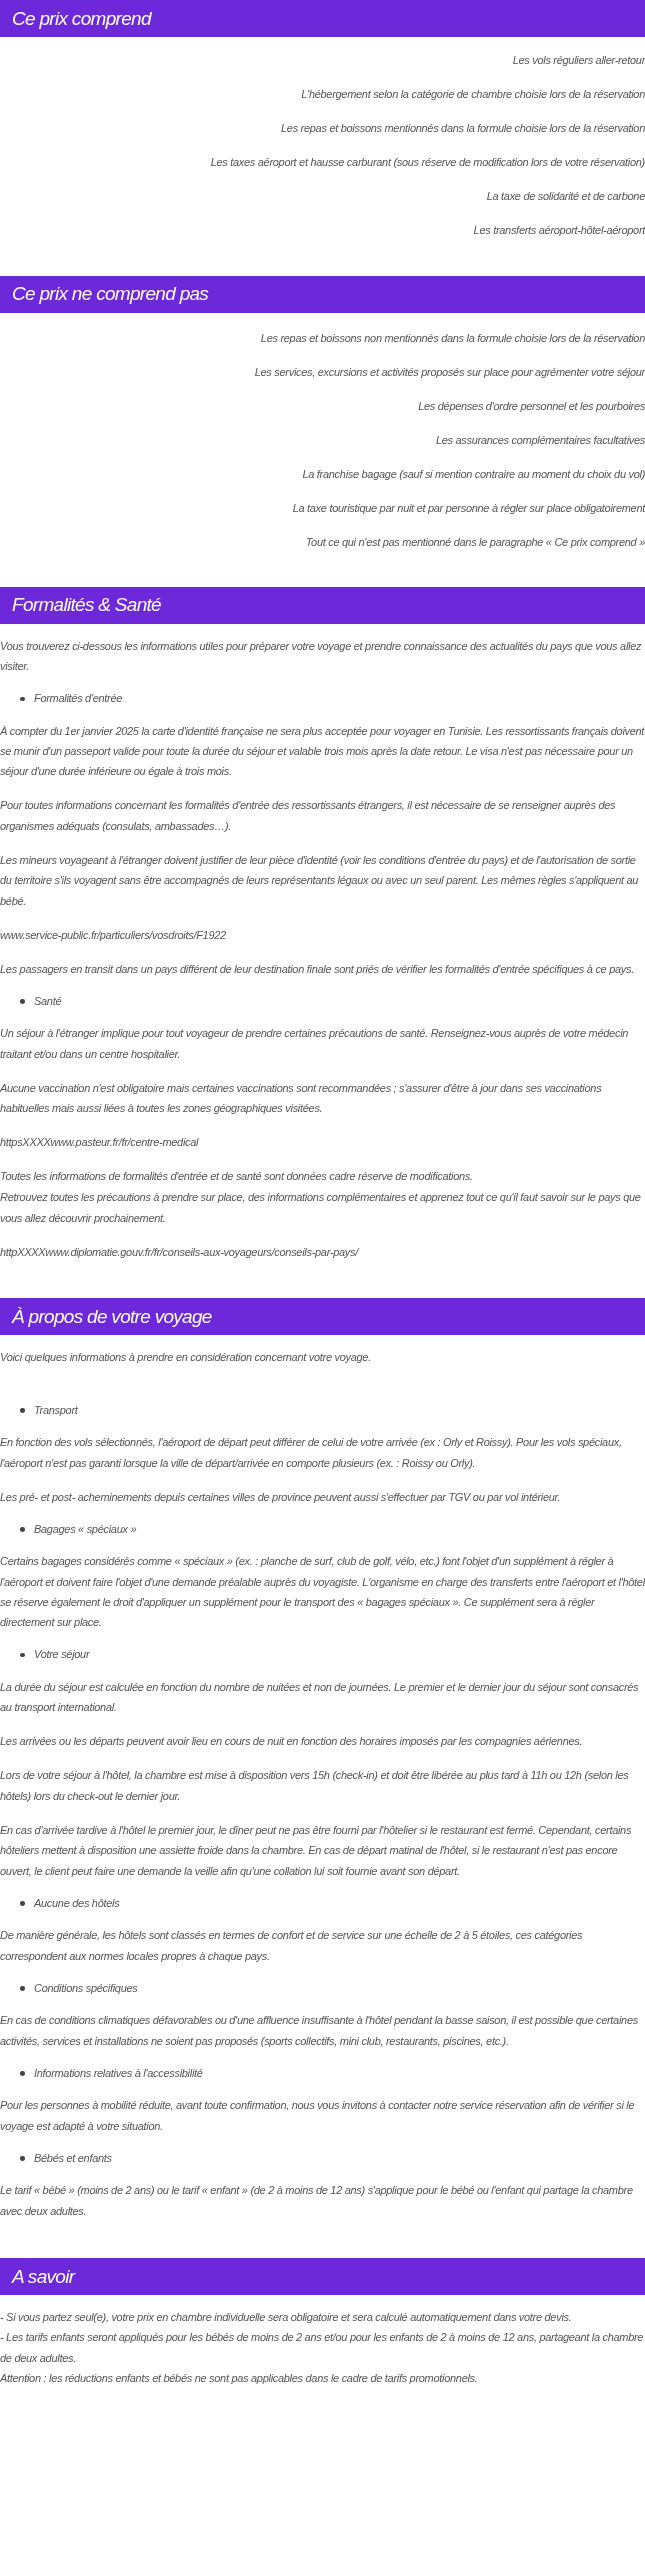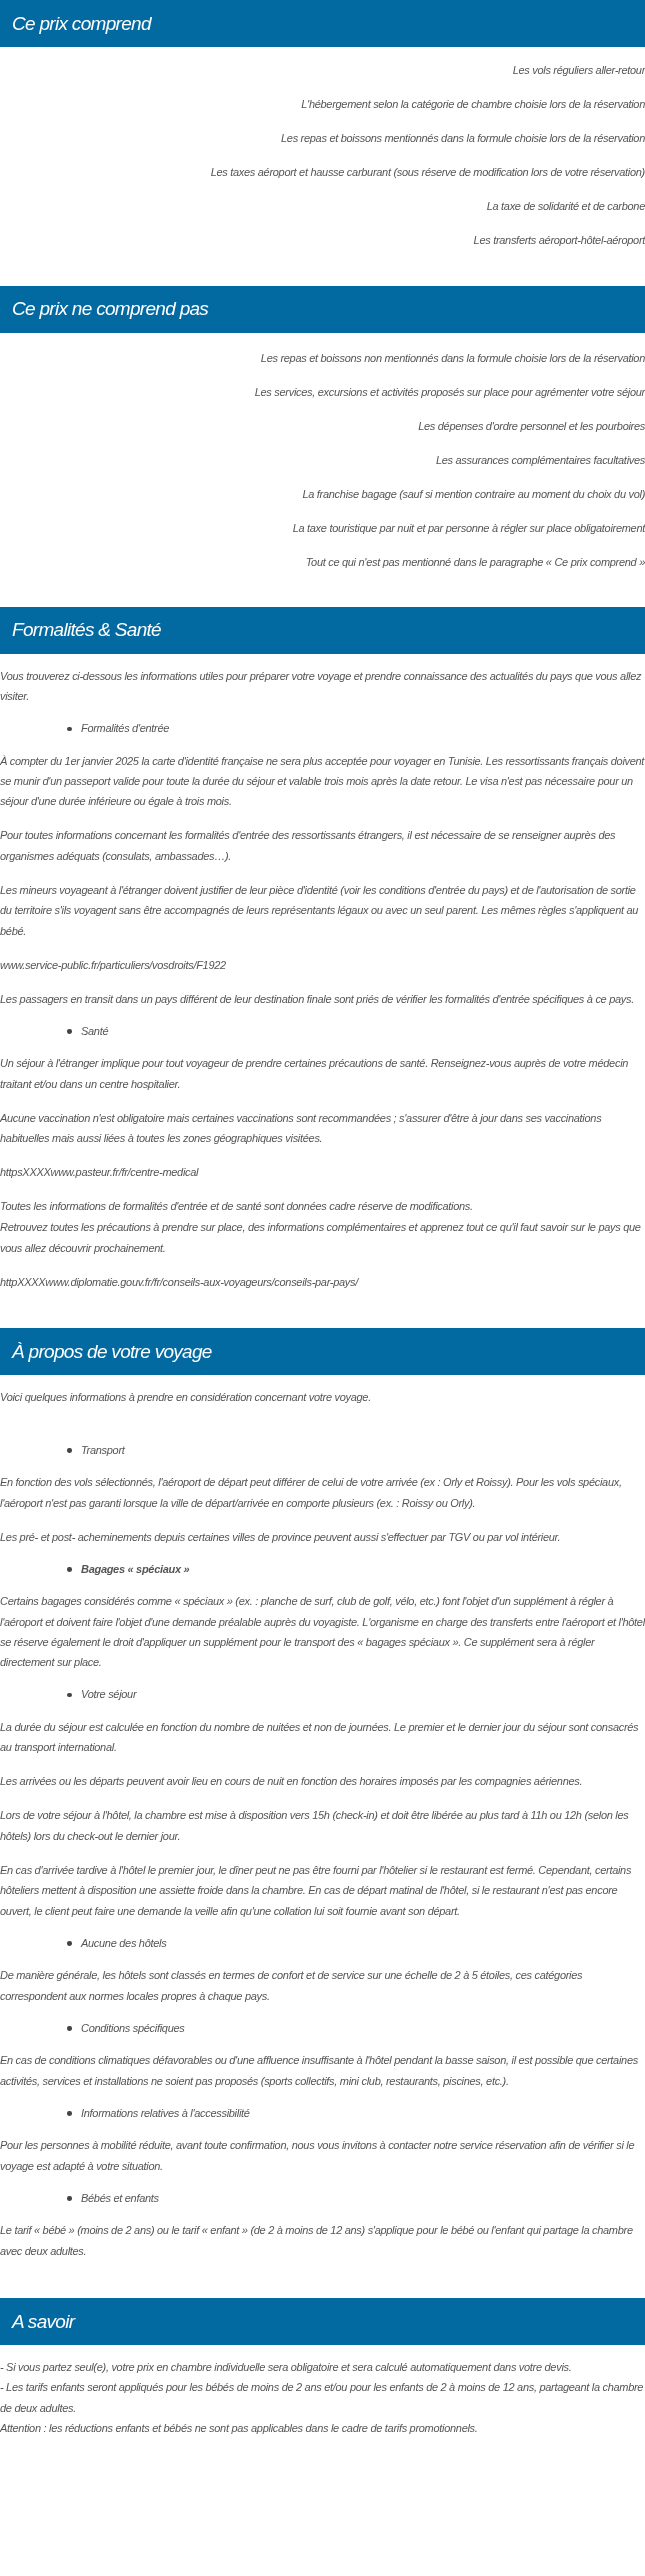--- a/index.html
+++ b/index.html
@@ -6,22 +6,22 @@
   body {
     width: 645px;
     font-family: "Liberation Sans", sans-serif;
     font-style: italic;
     color: #555555;
     font-size: 11px;
     letter-spacing: -0.3px;
   }
   .section { }
   .section-header {
-    background: #0369a1;
-    height: 47px;
+    background: #6d28d9;
+    height: 37px;
     display: flex;
     align-items: center;
     padding-left: 12px;
   }
   .section-title {
     color: #ffffff;
     font-family: "Liberation Sans", sans-serif;
     font-style: italic;
     font-size: 19px;
     letter-spacing: -0.7px;
@@ -31,21 +31,21 @@
   .plain-list { margin: 0; padding: 0; list-style: none; }
   .plain-list li { line-height: 17px; margin: 0; text-align: right; }
   .p { margin: 0; line-height: 20.4px; }
   .bullet {
     margin: 0;
     padding-left: 34px;
     list-style: none;
     line-height: 17px;
     position: relative;
   }
-  .bullet li { position: relative; margin-left: 47px; }
+  .bullet li { position: relative; }
   .bullet li::before {
     content: "";
     position: absolute;
     left: -13.6px;
     top: 6.8px;
     width: 4.3px; height: 4.3px;
     border-radius: 50%;
     background: #444;
   }
   a.link { color: #555555; text-decoration: none; }
@@ -118,21 +118,21 @@
   <div class="section-header">
     <h2 class="section-title">À propos de votre voyage</h2>
   </div>
   <div style="margin-top:12px;">
     <p class="p">Voici quelques informations à prendre en considération concernant votre voyage.</p>
     <ul class="bullet" style="margin:34px 0 13.6px;">
       <li>Transport</li>
     </ul>
     <p class="p">En fonction des vols sélectionnés, l'aéroport de départ peut différer de celui de votre arrivée (ex : Orly et Roissy). Pour les vols spéciaux, l'aéroport n'est pas garanti lorsque la ville de départ/arrivée en comporte plusieurs (ex. : Roissy ou Orly).</p>
     <p class="p" style="margin-top:13.6px;">Les pré- et post- acheminements depuis certaines villes de province peuvent aussi s'effectuer par TGV ou par vol intérieur.</p>
-    <ul class="bullet" style="margin:13.6px 0;font-weight:bold;">
+    <ul class="bullet" style="margin:13.6px 0;">
       <li>Bagages « spéciaux »</li>
     </ul>
     <p class="p">Certains bagages considérés comme « spéciaux » (ex. : planche de surf, club de golf, vélo, etc.) font l'objet d'un supplément à régler à l'aéroport et doivent faire l'objet d'une demande préalable auprès du voyagiste. L'organisme en charge des transferts entre l'aéroport et l'hôtel se réserve également le droit d'appliquer un supplément pour le transport des « bagages spéciaux ». Ce supplément sera à régler directement sur place.</p>
     <ul class="bullet" style="margin:13.6px 0;">
       <li>Votre séjour</li>
     </ul>
     <p class="p">La durée du séjour est calculée en fonction du nombre de nuitées et non de journées. Le premier et le dernier jour du séjour sont consacrés au transport international.</p>
     <p class="p" style="margin-top:13.6px;">Les arrivées ou les départs peuvent avoir lieu en cours de nuit en fonction des horaires imposés par les compagnies aériennes.</p>
     <p class="p" style="margin-top:13.6px;">Lors de votre séjour à l'hôtel, la chambre est mise à disposition vers 15h (check-in) et doit être libérée au plus tard à 11h ou 12h (selon les hôtels) lors du check-out le dernier jour.</p>
     <p class="p" style="margin-top:13.6px;">En cas d'arrivée tardive à l'hôtel le premier jour, le dîner peut ne pas être fourni par l'hôtelier si le restaurant est fermé. Cependant, certains hôteliers mettent à disposition une assiette froide dans la chambre. En cas de départ matinal de l'hôtel, si le restaurant n'est pas encore ouvert, le client peut faire une demande la veille afin qu'une collation lui soit fournie avant son départ.</p>

